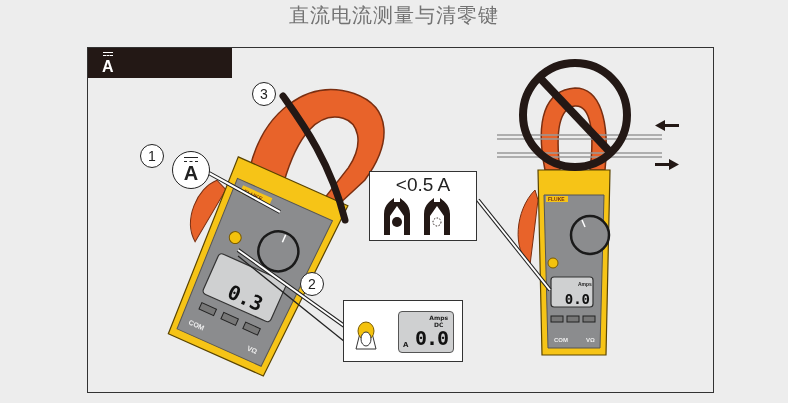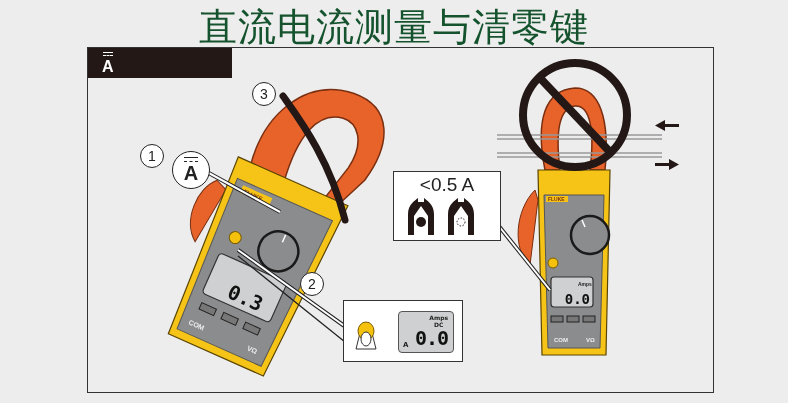--- a/index.html
+++ b/index.html
@@ -1,19 +1,19 @@
 <!DOCTYPE html>
 <html><head>
 <meta charset="utf-8">
 <style>
   html, body { margin:0; padding:0; }
   body { width:788px; height:403px; background:#ededed; position:relative; overflow:hidden;
          font-family:"DejaVu Sans", sans-serif; }
   .title { position:absolute; left:0; top:2px; width:788px; text-align:center;
-           font-size:38px; color:#14532d; letter-spacing:1px; }
+           font-size:20px; color:#737373; letter-spacing:1px; }
   .frame { position:absolute; left:87px; top:47px; width:627px; height:346px;
            border:1.5px solid #333; box-sizing:border-box; background:#ededed; }
   .tab { position:absolute; left:0; top:0; width:144px; height:30px; background:#231815; }
   .tab-sym { position:absolute; left:14px; top:4px; color:#fff; font-weight:bold; font-size:16px;
              font-family:"Liberation Sans", sans-serif; line-height:1; }
   .tab-sym .bar { display:block; height:2px; width:10px; border-top:1.5px solid #fff; border-bottom:1px dashed #fff; margin-left:1px; margin-bottom:3px; }
   .circ { position:absolute; border:1.5px solid #222; border-radius:50%; background:#fff;
           display:flex; align-items:center; justify-content:center;
           font-family:"Liberation Sans", sans-serif; color:#222; box-sizing:border-box; }
   .num { width:24px; height:24px; font-size:14px; }
@@ -132,21 +132,21 @@
   </div>
 <div class="circ num" style="left:252px;top:82px;">
     <span>3</span>
   </div>
 
 <div class="circ big" style="left:172px;top:151px;">
   <span class="bar"></span>
     <span style="line-height:1;">A</span>
 </div>
 
-<div class="callout" style="left:369px;top:171px;width:108px;height:70px;margin-left:24px;">
+<div class="callout" style="left:369px;top:171px;width:108px;height:70px;">
   <div class="lt-label">&lt;0.5 A</div>
   <svg width="108" height="70">
     <g>
       <path d="M14 63 L14 42 C14 32 22 28 24 26 L24 30 L30 30 L30 26 C32 28 40 32 40 42 L40 63 L34 63 L34 44 L27 34 L20 44 L20 63 Z" fill="#231815"></path>
       <circle cx="27" cy="50" r="5" fill="#231815"></circle>
     </g>
     <g>
       <path d="M54 63 L54 42 C54 32 62 28 64 26 L64 30 L70 30 L70 26 C72 28 80 32 80 42 L80 63 L74 63 L74 44 L67 34 L60 44 L60 63 Z" fill="#231815"></path>
       <circle cx="67" cy="50" r="4" fill="none" stroke="#231815" stroke-width="1" stroke-dasharray="1.5 1.5"></circle>
     </g>

